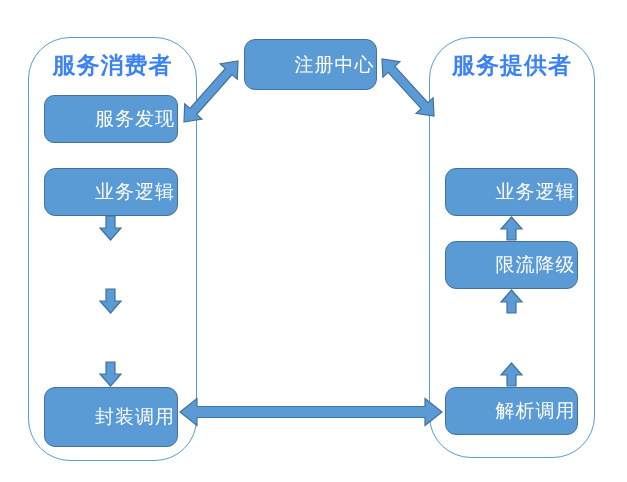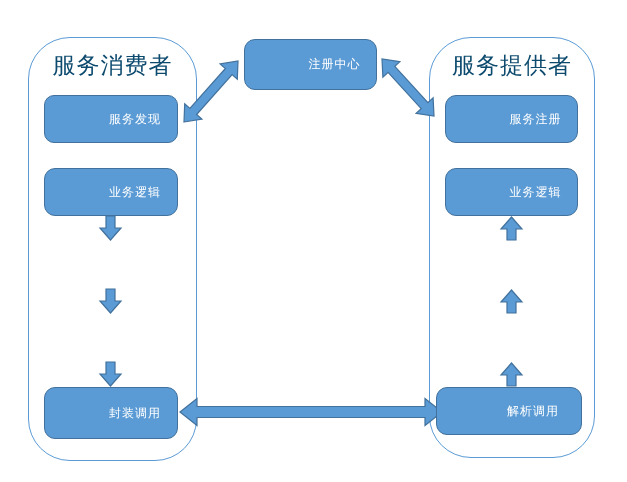--- a/index.html
+++ b/index.html
@@ -22,32 +22,32 @@
     border-radius: 42px;
     box-sizing: border-box;
     z-index: 1;
   }
   .container-title {
     position: absolute;
     width: 100%;
     top: 12px;
     text-align: center;
     font-size: 23px;
-    font-weight: normal;
-    color: #0c4a6e;
+    font-weight: bold;
+    color: #3b82f6;
     letter-spacing: 1px;
   }
   .node-box {
     position: absolute;
     background: #5B9BD5;
     border: 1.3px solid #41719C;
     border-radius: 11px;
     box-sizing: border-box;
     color: #ffffff;
-    font-size: 12px;
+    font-size: 19px;
     display: flex;
     align-items: center;
     justify-content: center;
     letter-spacing: 1px;
     z-index: 3;
     padding-left: 48px;
   }
   #arrow-layer {
     position: absolute;
     left: 0;
@@ -77,19 +77,19 @@
       <polygon points="106.0,362.0 106.0,374.0 100.0,374.0 110.5,386.0 121.0,374.0 115.0,374.0 115.0,362.0" fill="#5B9BD5" stroke="#41719C" stroke-width="1.2"></polygon>
       <polygon points="516.0,240.0 516.0,229.0 522.0,229.0 511.5,217.0 501.0,229.0 507.0,229.0 507.0,240.0" fill="#5B9BD5" stroke="#41719C" stroke-width="1.2"></polygon>
       <polygon points="516.0,313.0 516.0,302.0 522.0,302.0 511.5,290.0 501.0,302.0 507.0,302.0 507.0,313.0" fill="#5B9BD5" stroke="#41719C" stroke-width="1.2"></polygon>
       <polygon points="516.0,386.0 516.0,375.0 522.0,375.0 511.5,363.0 501.0,375.0 507.0,375.0 507.0,386.0" fill="#5B9BD5" stroke="#41719C" stroke-width="1.2"></polygon>
     </svg>
 
   <div class="node-box" style="left:244px; top:39px; width:133px; height:51px;">注册中心</div>
 
   <div class="node-box" style="left:44px; top:95px;  width:134px; height:48px;border-radius:10px;">服务发现</div>
   <div class="node-box" style="left:44px; top:168px; width:134px; height:48px;">业务逻辑</div>
-  <div class="node-box" style="left:44px; top:387px; width:134px; height:52px;">封装调用</div>
+  <div class="node-box" style="left:44px; top:387px; width:134px; height:60px;">封装调用</div>
 
-  <div class="node-box" style="left:445px; top:95px;  width:133px; height:48px;">服务注册</div>
   <div class="node-box" style="left:445px; top:168px; width:133px; height:48px;">业务逻辑</div>
-  <div class="node-box" style="left:436px; top:387px; width:146px; height:48px;">解析调用</div>
+  <div class="node-box" style="left:445px; top:241px; width:133px; height:48px;">限流降级</div>
+  <div class="node-box" style="left:445px; top:387px; width:133px; height:48px;">解析调用</div>
 
 </div>
 
 </body></html>

